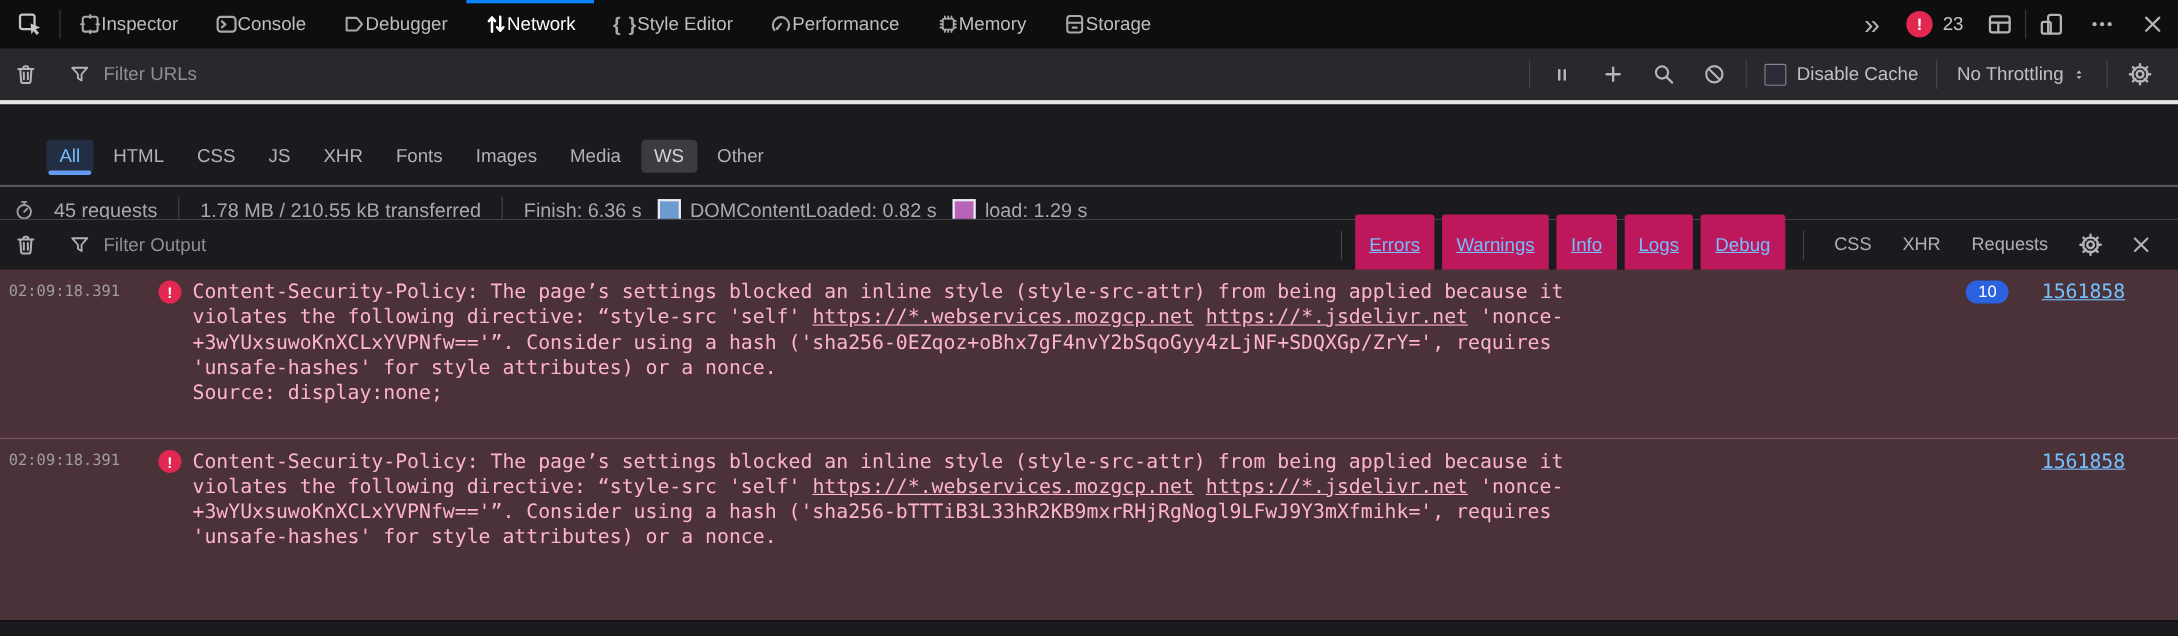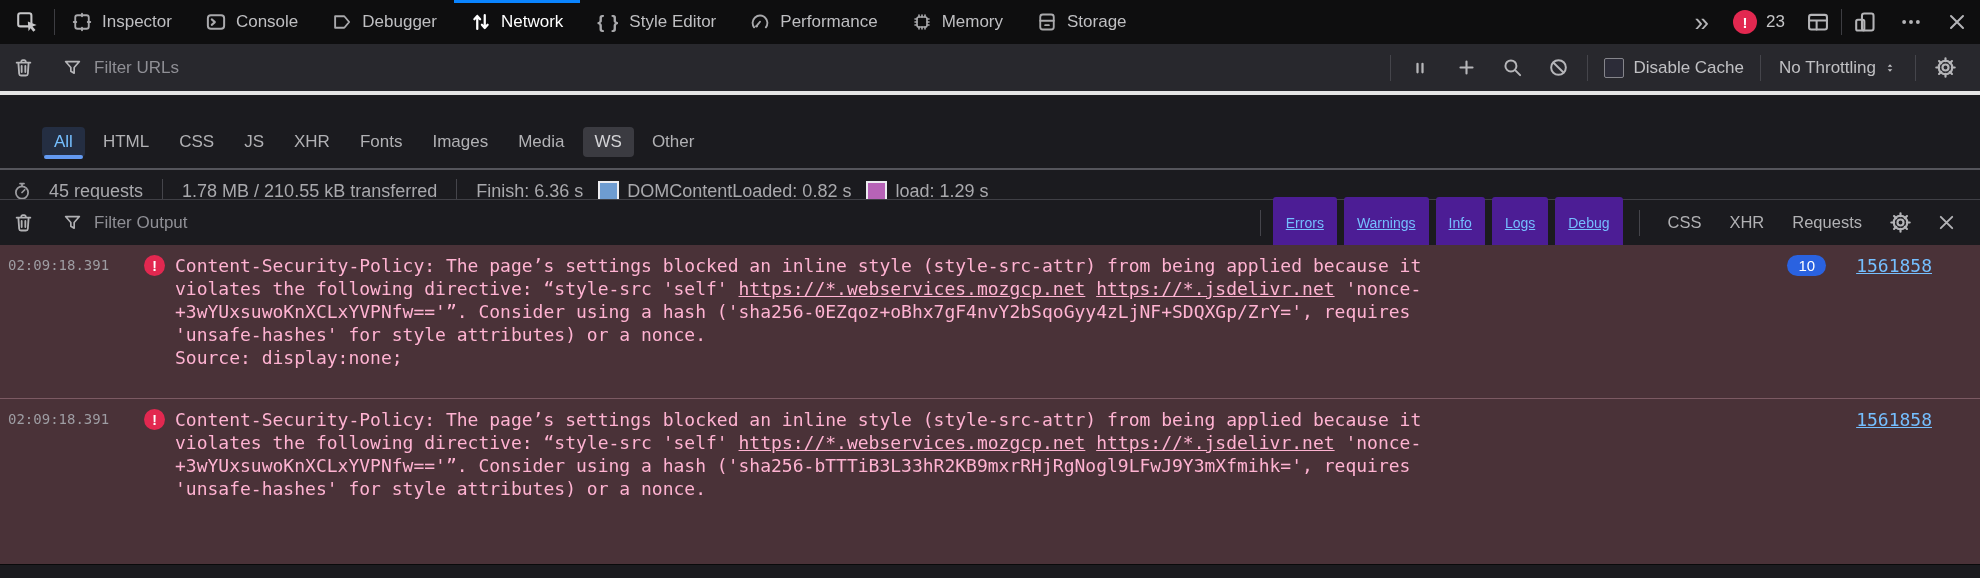--- a/index.html
+++ b/index.html
@@ -12,21 +12,21 @@
   }
   .devtools { width:1980px; height:578px; display:flex; flex-direction:column; }
 
   svg { display:block; }
 
   
   .tabbar { height:44px; background:#0e0e0f; display:flex; align-items:stretch; color:#bfbfc2; flex:none; }
   .pick-btn { width:54px; display:flex; align-items:center; justify-content:center; color:#c7c7c9; }
   .vsep { width:1px; background:#3d3d42; margin:9px 0; flex:none; }
   .tabs { display:flex; align-items:stretch; }
-  .tab { display:flex; align-items:center; gap:10px; padding:0 17px; position:relative; font-size:17px; cursor:default; }
+  .tab { display:flex; align-items:center; padding:0 17px; position:relative; font-size:17px; cursor:default; }
   .tab .tab-icon { color:#a9a9ac; }
   .tab.active { color:#ffffff; }
   .tab.active .tab-icon { color:#ffffff; }
   .tab.active::before { content:''; position:absolute; top:0; left:0; right:0; height:3px; background:var(--accent,#0a84ff); }
   .glyph-braces { font-size:18px; font-weight:bold; letter-spacing:1px; }
   .tab-spacer { flex:1; }
   .tb-btn { width:46px; display:flex; align-items:center; justify-content:center; color:#b4b4b7; }
   .err-badge { display:flex; align-items:center; gap:9px; padding:0 10px; font-size:17px; color:#c6c6c8; }
   .err-circle { width:24px; height:24px; border-radius:50%; background:var(--error-badge,#e22850); color:#fff;
     display:flex; align-items:center; justify-content:center; font-size:15px; font-weight:bold; }
@@ -57,21 +57,21 @@
     display:flex; align-items:center; gap:15px; color:#a9a9ad; font-size:18px; }
   .summary-item { white-space:nowrap; }
   .ssep { width:1px; height:24px; background:#45454b; margin:0 4px; }
   .swatch-item { display:flex; align-items:center; gap:8px; white-space:nowrap; }
   .swatch { width:17px; height:17px; border:2px solid #ececf0; flex:none; }
   .clock { color:#9c9ca0; margin-right:2px; }
 
   
   .console-toolbar { height:45px; background:#1b1b1f; border-top:1px solid #404046; display:flex; align-items:center; color:#b1b1b4; flex:none; }
   .console-right { display:flex; align-items:center; flex:none; padding-right:14px; gap:6px; }
-  .lvl { background:#4c1d95; color:var(--link,#75bfff); text-decoration:underline; font-size:14px;
+  .lvl { background:#be185d; color:var(--link,#75bfff); text-decoration:underline; font-size:17px;
     padding:18px 13px; border-radius:3px; cursor:default; }
   .cat { color:#b1b1b4; font-size:16.5px; padding:4px 12px; cursor:default; }
   .ct-icon { width:40px; display:flex; align-items:center; justify-content:center; color:#b4b4b7; }
 
   
   .console-output { flex:1; background:var(--error-bg,#4a3238); overflow:hidden;
     font-family:"DejaVu Sans Mono", monospace; }
   .msg { display:flex; align-items:flex-start; padding:9px 14px 29px 8px; }
   .msg + .msg { border-top:1px solid #7c5a63; }
   .msg-time { color:#9e9da3; font-size:14px; line-height:23px; width:132px; flex:none; }

